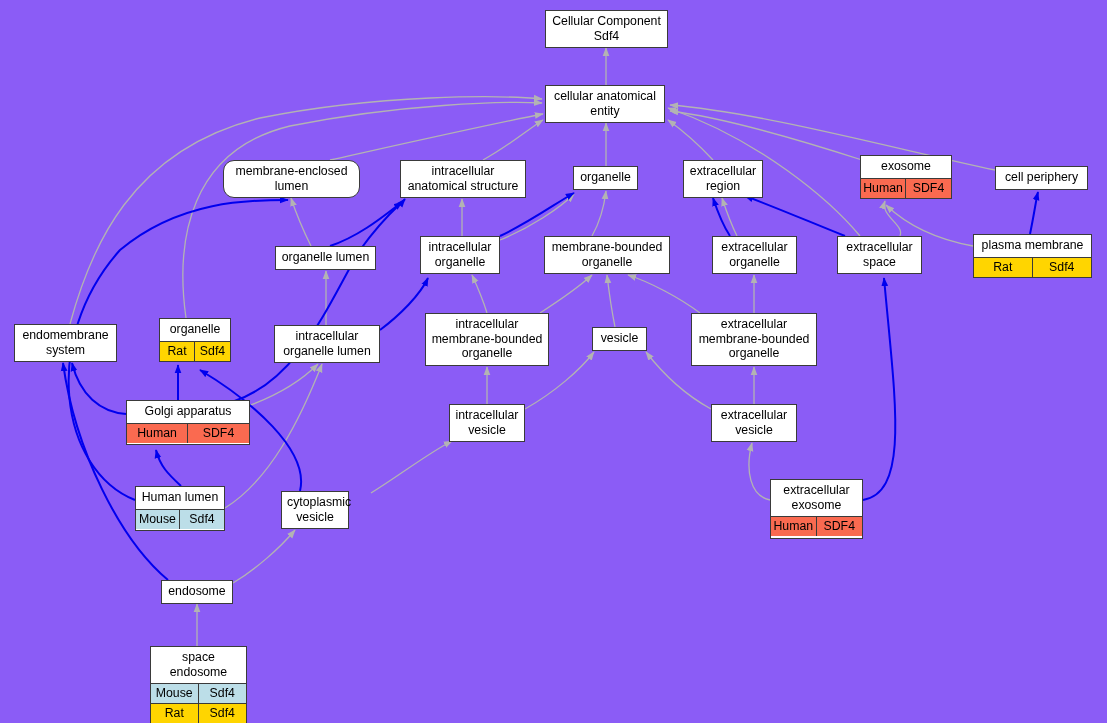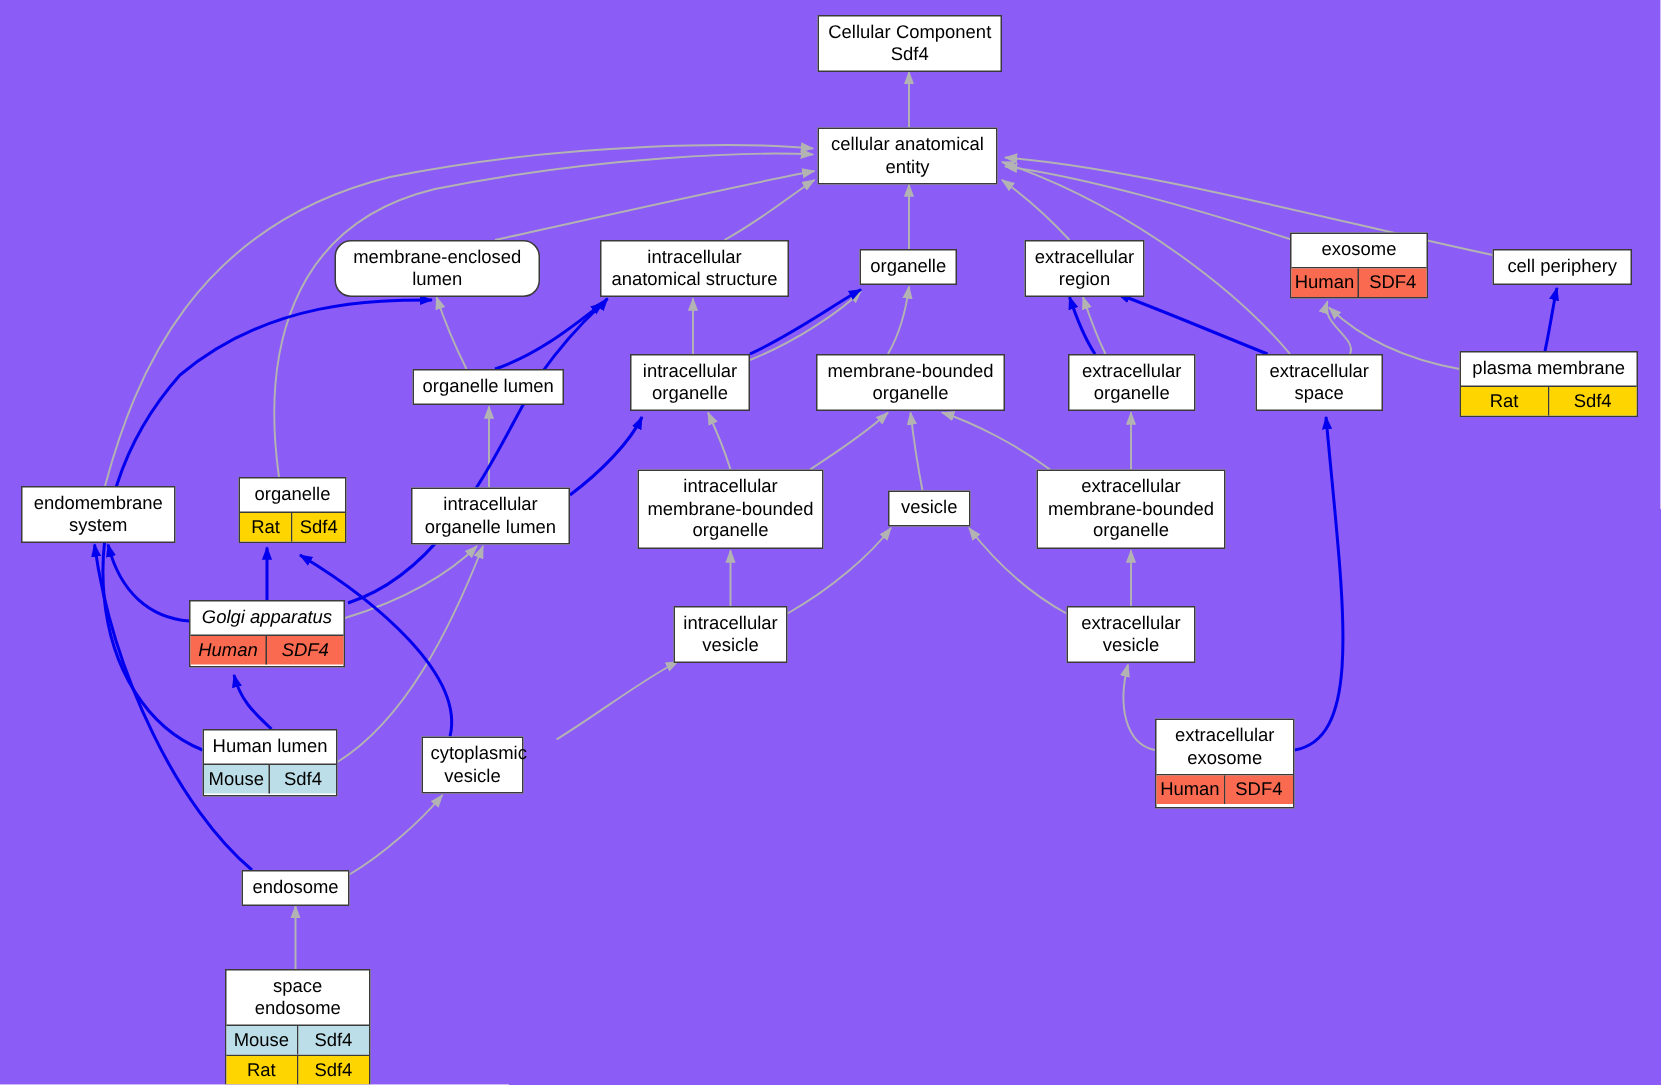--- a/index.html
+++ b/index.html
@@ -164,21 +164,21 @@
 organelle</span>
       </div>
       <div class="node" style="left: 592px; top: 327px; width: 55px; min-height: 23px;">
         <span class="title">vesicle</span>
       </div>
       <div class="node" style="left: 691px; top: 313px; width: 126px; min-height: 52px;">
         <span class="title">extracellular
 membrane-bounded
 organelle</span>
       </div>
-      <div class="node" style="left: 126px; top: 400px; width: 104px; min-height: 45px; font-style: italic;">
+      <div class="node" style="left: 126px; top: 400px; width: 124px; min-height: 45px;">
         <span class="title">Golgi apparatus</span>
         <span class="badges">
           <span class="badge-row">
             <span class="badge left" style="background: rgb(250, 106, 80);">Human</span>
             <span class="badge" style="background: rgb(250, 106, 80);">SDF4</span>
           </span>
         </span>
       </div>
       <div class="node" style="left: 449px; top: 404px; width: 76px; min-height: 37px;">
         <span class="title">intracellular

